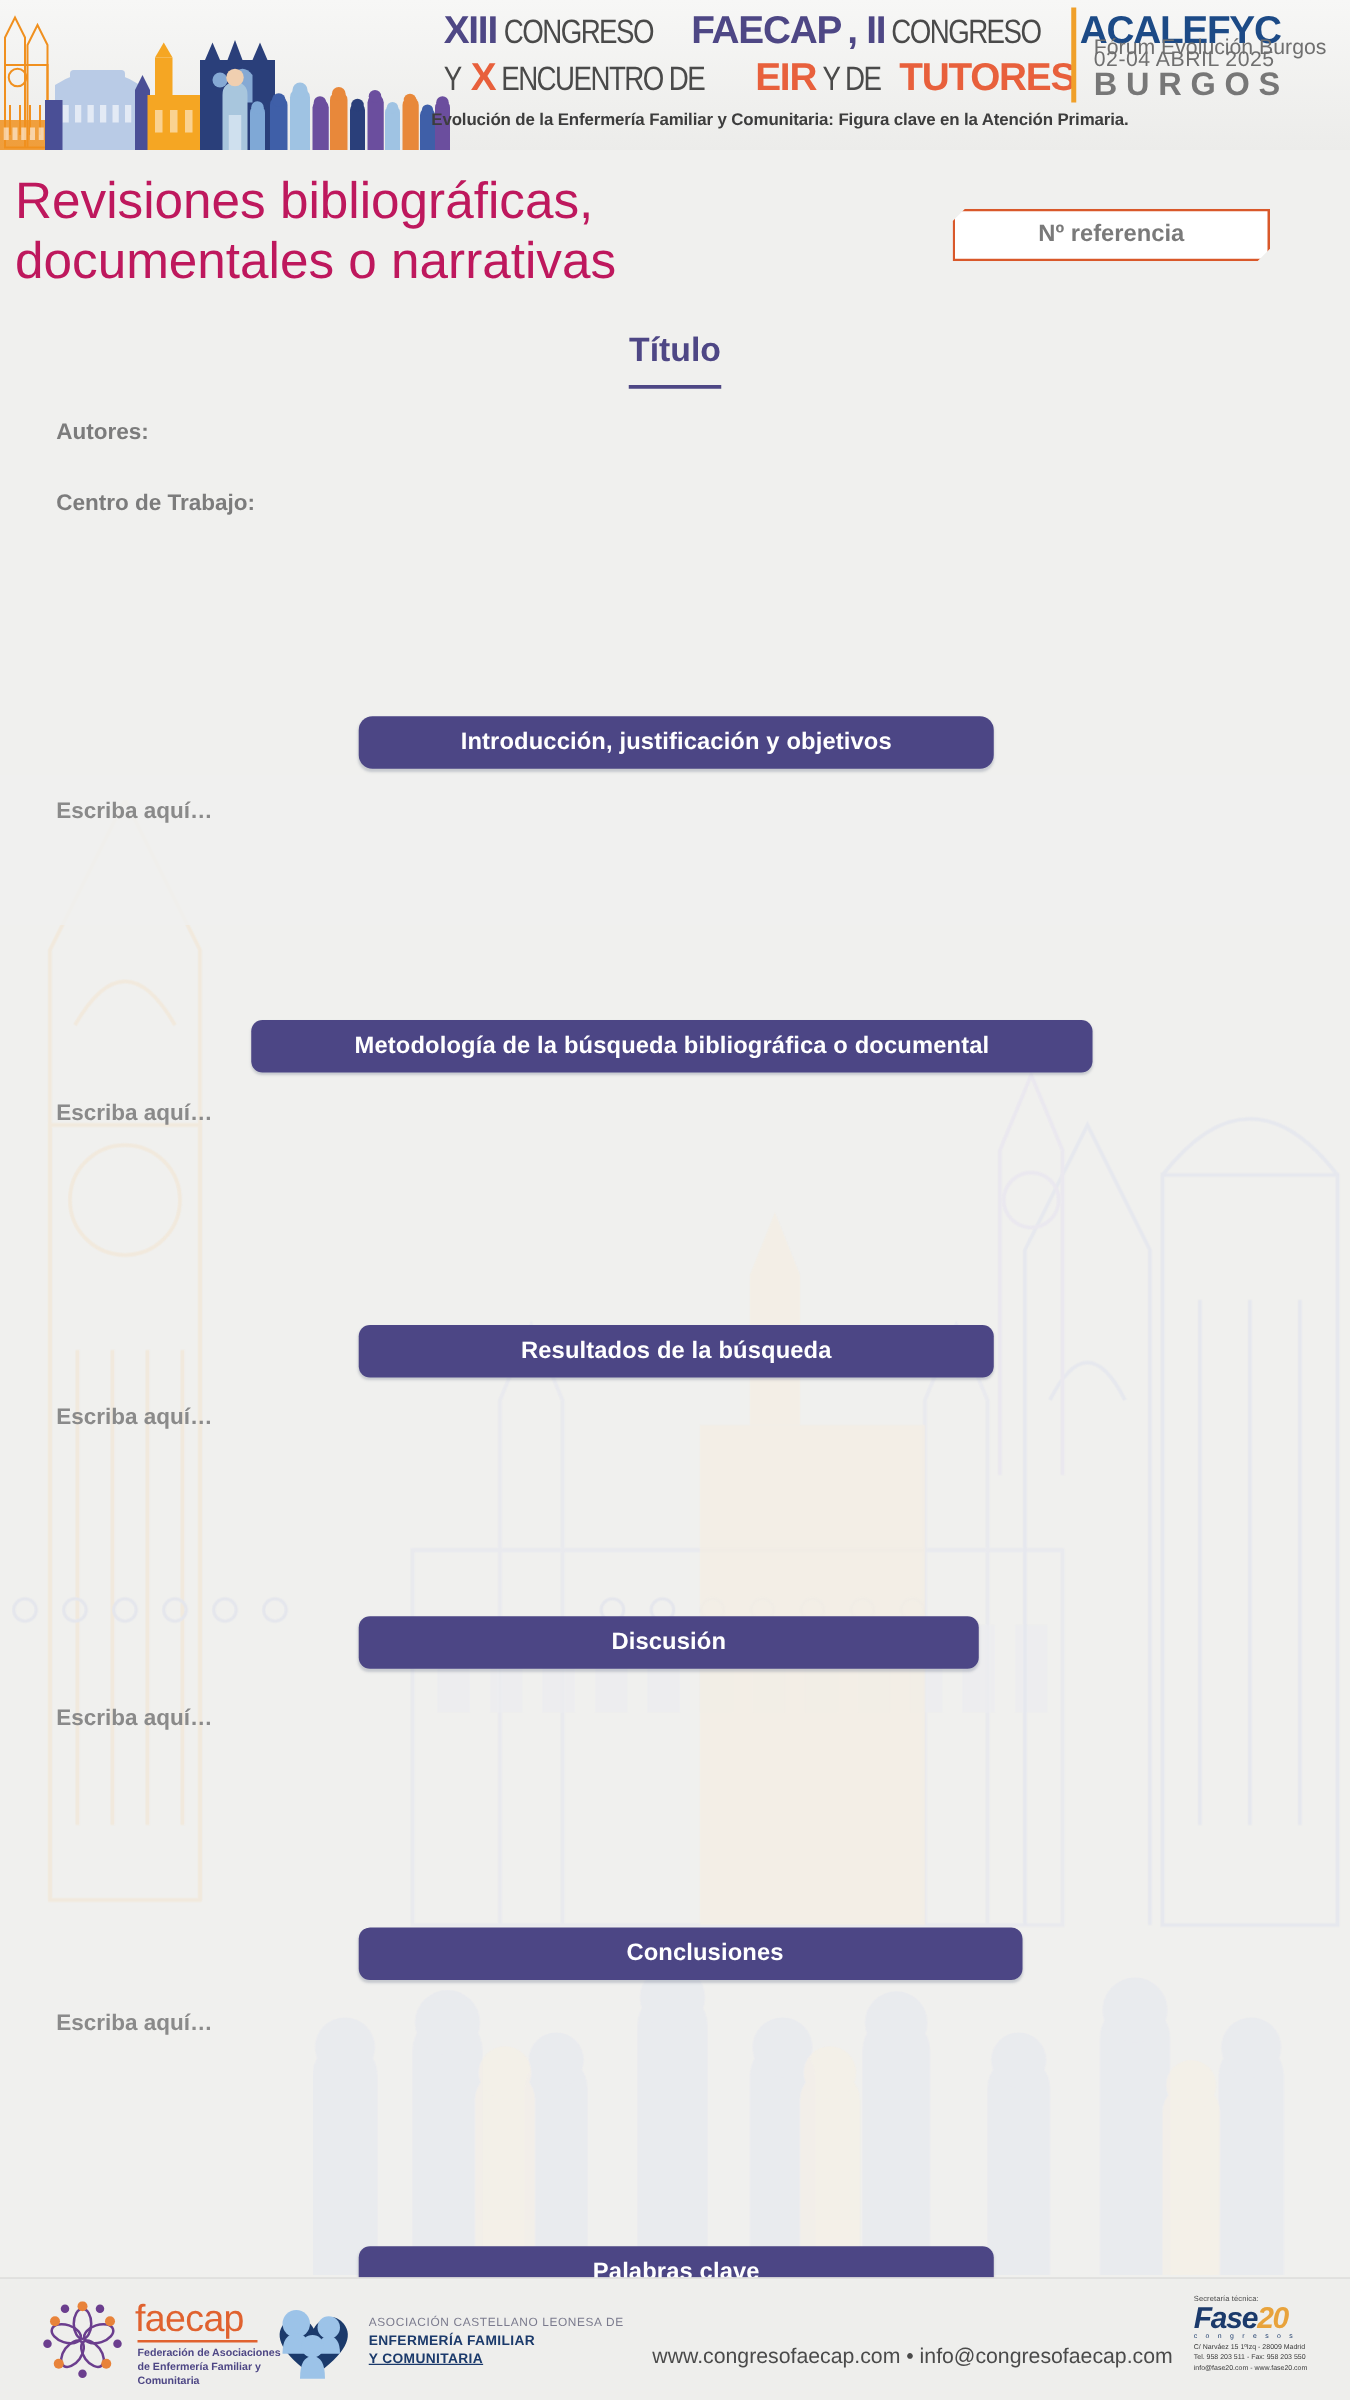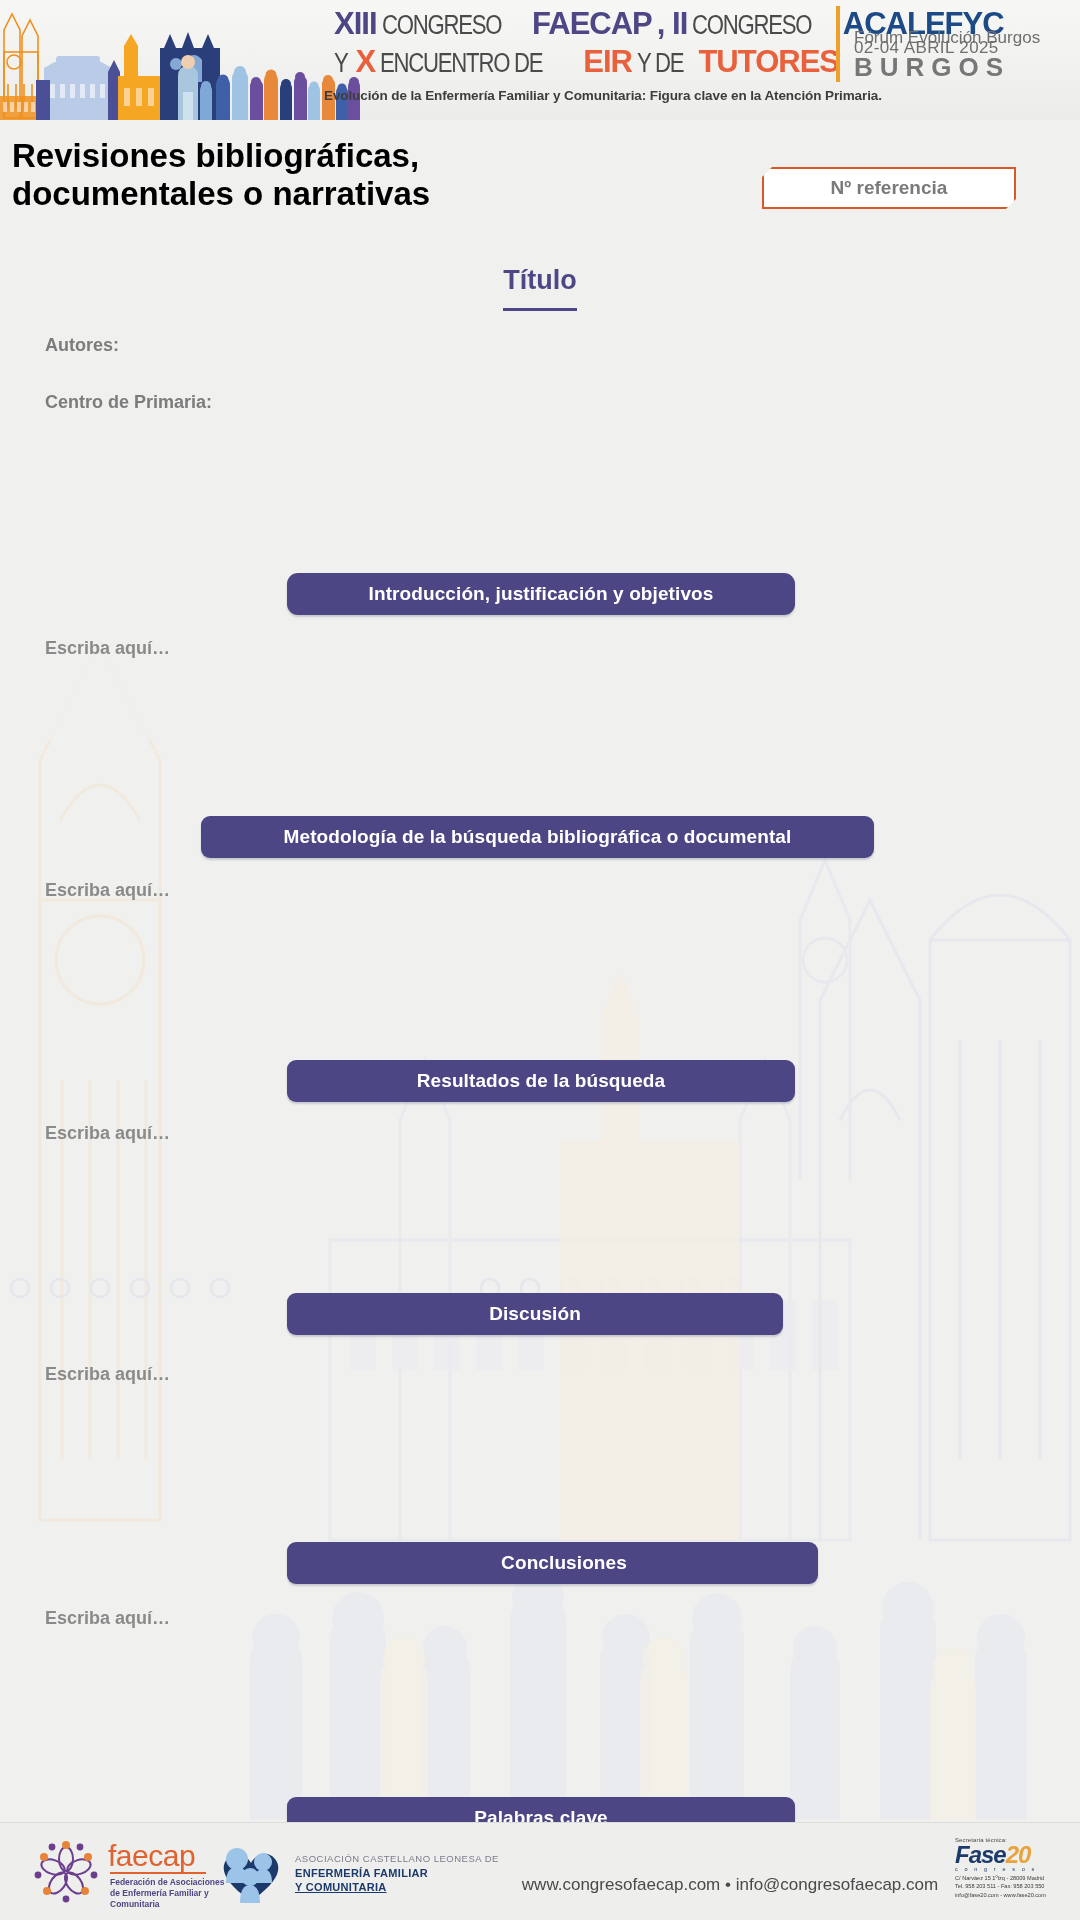--- a/index.html
+++ b/index.html
@@ -11,21 +11,21 @@
     position:relative;
   }
 
   
   .banner{
     position:absolute;left:0;top:0;width:1080px;height:120px;
     background:linear-gradient(180deg,#f7f7f6 0%,#ececea 100%);
     overflow:hidden;
   }
   .banner-art{position:absolute;left:0;top:0;width:360px;height:120px;overflow:hidden;}
-  .banner-right{position:absolute;left:334px;top:0;width:725px;height:120px;}
+  .banner-right{position:absolute;left:355px;top:0;width:725px;height:120px;}
 
   .hdr-line1{position:absolute;left:0;top:6px;width:490px;height:38px;}
   .hdr-line2{position:absolute;left:0;top:44px;width:490px;height:38px;}
   .hdr-sub{
     position:absolute;left:-10px;top:88px;width:860px;
     font-size:13.5px;font-weight:bold;color:#3d3d3d;
     letter-spacing:-0.1px;white-space:nowrap;
   }
   .divbar{position:absolute;width:4px;background:#f0a02a;}
 
@@ -46,22 +46,22 @@
   .watermark{
     position:absolute;left:0;top:120px;width:1080px;height:1700px;
     overflow:hidden;pointer-events:none;opacity:1;
   }
 
   
   .content{position:absolute;left:0;top:120px;width:1080px;height:1700px;}
 
   .poster-title{
     position:absolute;left:12px;top:17px;width:620px;
-    font-size:33px;font-weight:bold;line-height:1.16;
-    color:#000000;
+    font-size:41px;font-weight:normal;line-height:1.16;
+    color:#be185d;
   }
 
   .refbox{
     position:absolute;left:762px;top:47px;width:250px;height:38px;
     background:#ffffff;border:2.5px solid #d9582a;
     display:flex;align-items:center;justify-content:center;
     font-size:19px;font-weight:bold;color:#7a7a7a;
     clip-path:polygon(10px 0,100% 0,100% calc(100% - 10px),calc(100% - 10px) 100%,0 100%,0 10px);
   }
 
@@ -359,21 +359,21 @@
 
   <div class="poster-title" id="posterTitle">Revisiones bibliográficas,<br>documentales o narrativas</div>
 
   <div class="refbox">Nº referencia</div>
 
   <div class="doc-title">
     <span>Título</span>
   </div>
 
   <div class="field field-autores">Autores:</div>
-  <div class="field field-centro">Centro de Primaria:</div>
+  <div class="field field-centro">Centro de Trabajo:</div>
 
   <div class="sec-btn" style="left:287px;top:453px;width:508px;border-radius:11px;">Introducción, justificación y objetivos</div>
   <div class="hint" style="top:518px;">Escriba aquí…</div>
 
   <div class="sec-btn" style="left:201px;top:696px;width:673px;">Metodología de la búsqueda bibliográfica o documental</div>
   <div class="hint" style="top:760px;">Escriba aquí…</div>
 
   <div class="sec-btn" style="left:287px;top:940px;width:508px;">Resultados de la búsqueda</div>
   <div class="hint" style="top:1003px;">Escriba aquí…</div>
 

